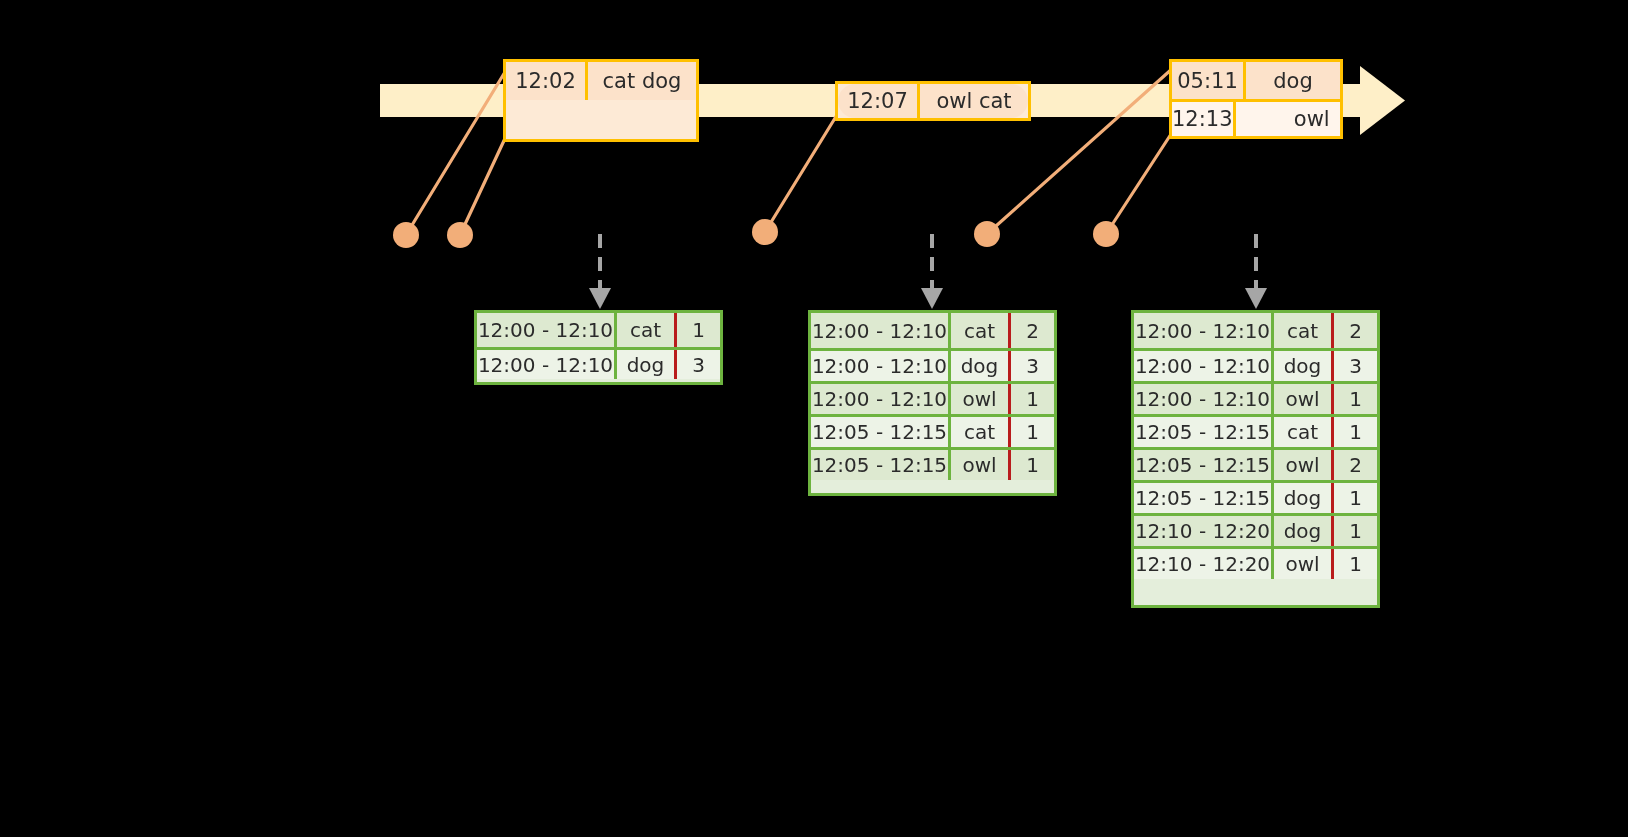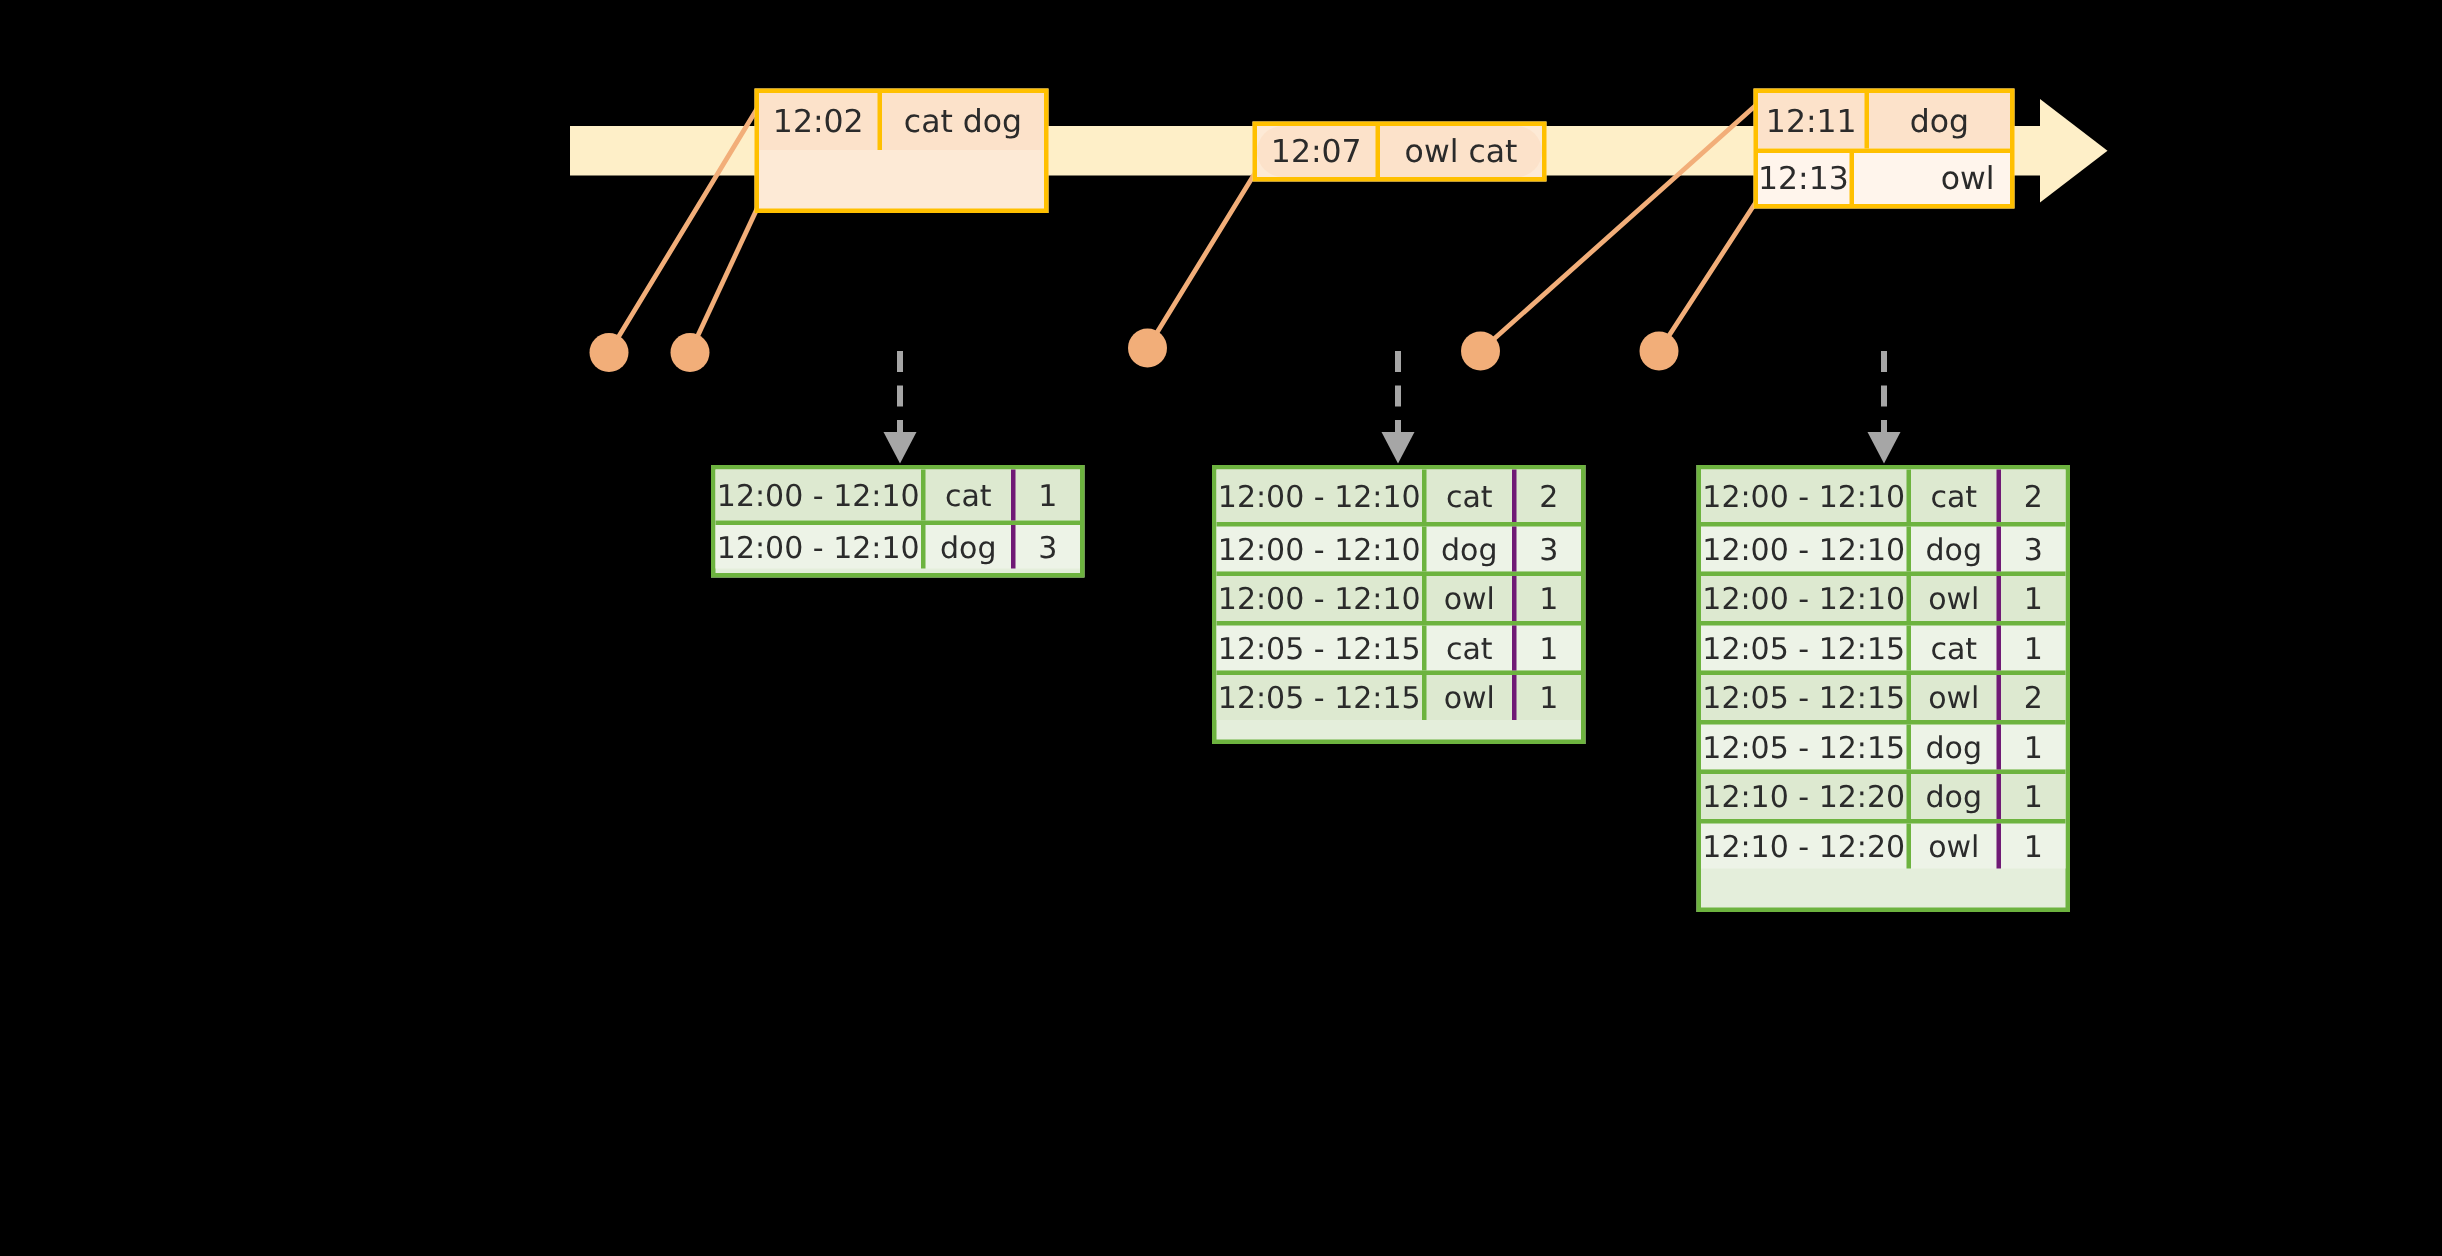--- a/index.html
+++ b/index.html
@@ -51,21 +51,21 @@
   .r-win{
     box-sizing:border-box;
     display:flex;align-items:center;justify-content:center;
     font-size:20px;color:#2b2b2b;
     border-right:3px solid #6DB33F;
   }
   .r-key{
     box-sizing:border-box;
     display:flex;align-items:center;justify-content:center;
     font-size:20px;color:#2b2b2b;
-    border-right:3px solid #701a75;
+    border-right:3px solid #b91c1c;
   }
   .r-cnt{
     box-sizing:border-box;
     display:flex;align-items:center;justify-content:center;
     font-size:20px;color:#2b2b2b;
   }
 </style>
 </head>
 <body>
 
@@ -119,21 +119,21 @@
 
   <div class="event-box" style="left:835px;top:81px;width:196px;height:40px;">
     <div class="event-row first" style="height:34px;border-radius:17px;">
       <div class="ev-time" style="width:82px;">12:07</div>
       <div class="ev-val" style="width:108px;">owl cat</div>
     </div>
   </div>
 
   <div class="event-box" style="left:1169px;top:59px;width:174px;height:80px;">
     <div class="event-row first" style="height:37px;">
-      <div class="ev-time" style="width:74px;">12:11</div>
+      <div class="ev-time" style="width:74px;">05:11</div>
       <div class="ev-val" style="width:94px;">dog</div>
     </div>
     <div class="event-row alt" style="height:37px;gap:48px;">
       <div class="ev-time" style="width:74px;">12:13</div>
       <div class="ev-val" style="width:94px;">owl</div>
     </div>
   </div>
 
   <div class="result-table" style="left:474px;top:310px;width:249px;height:75px;">
     <div class="r-row shade-a" style="height:34px;">

